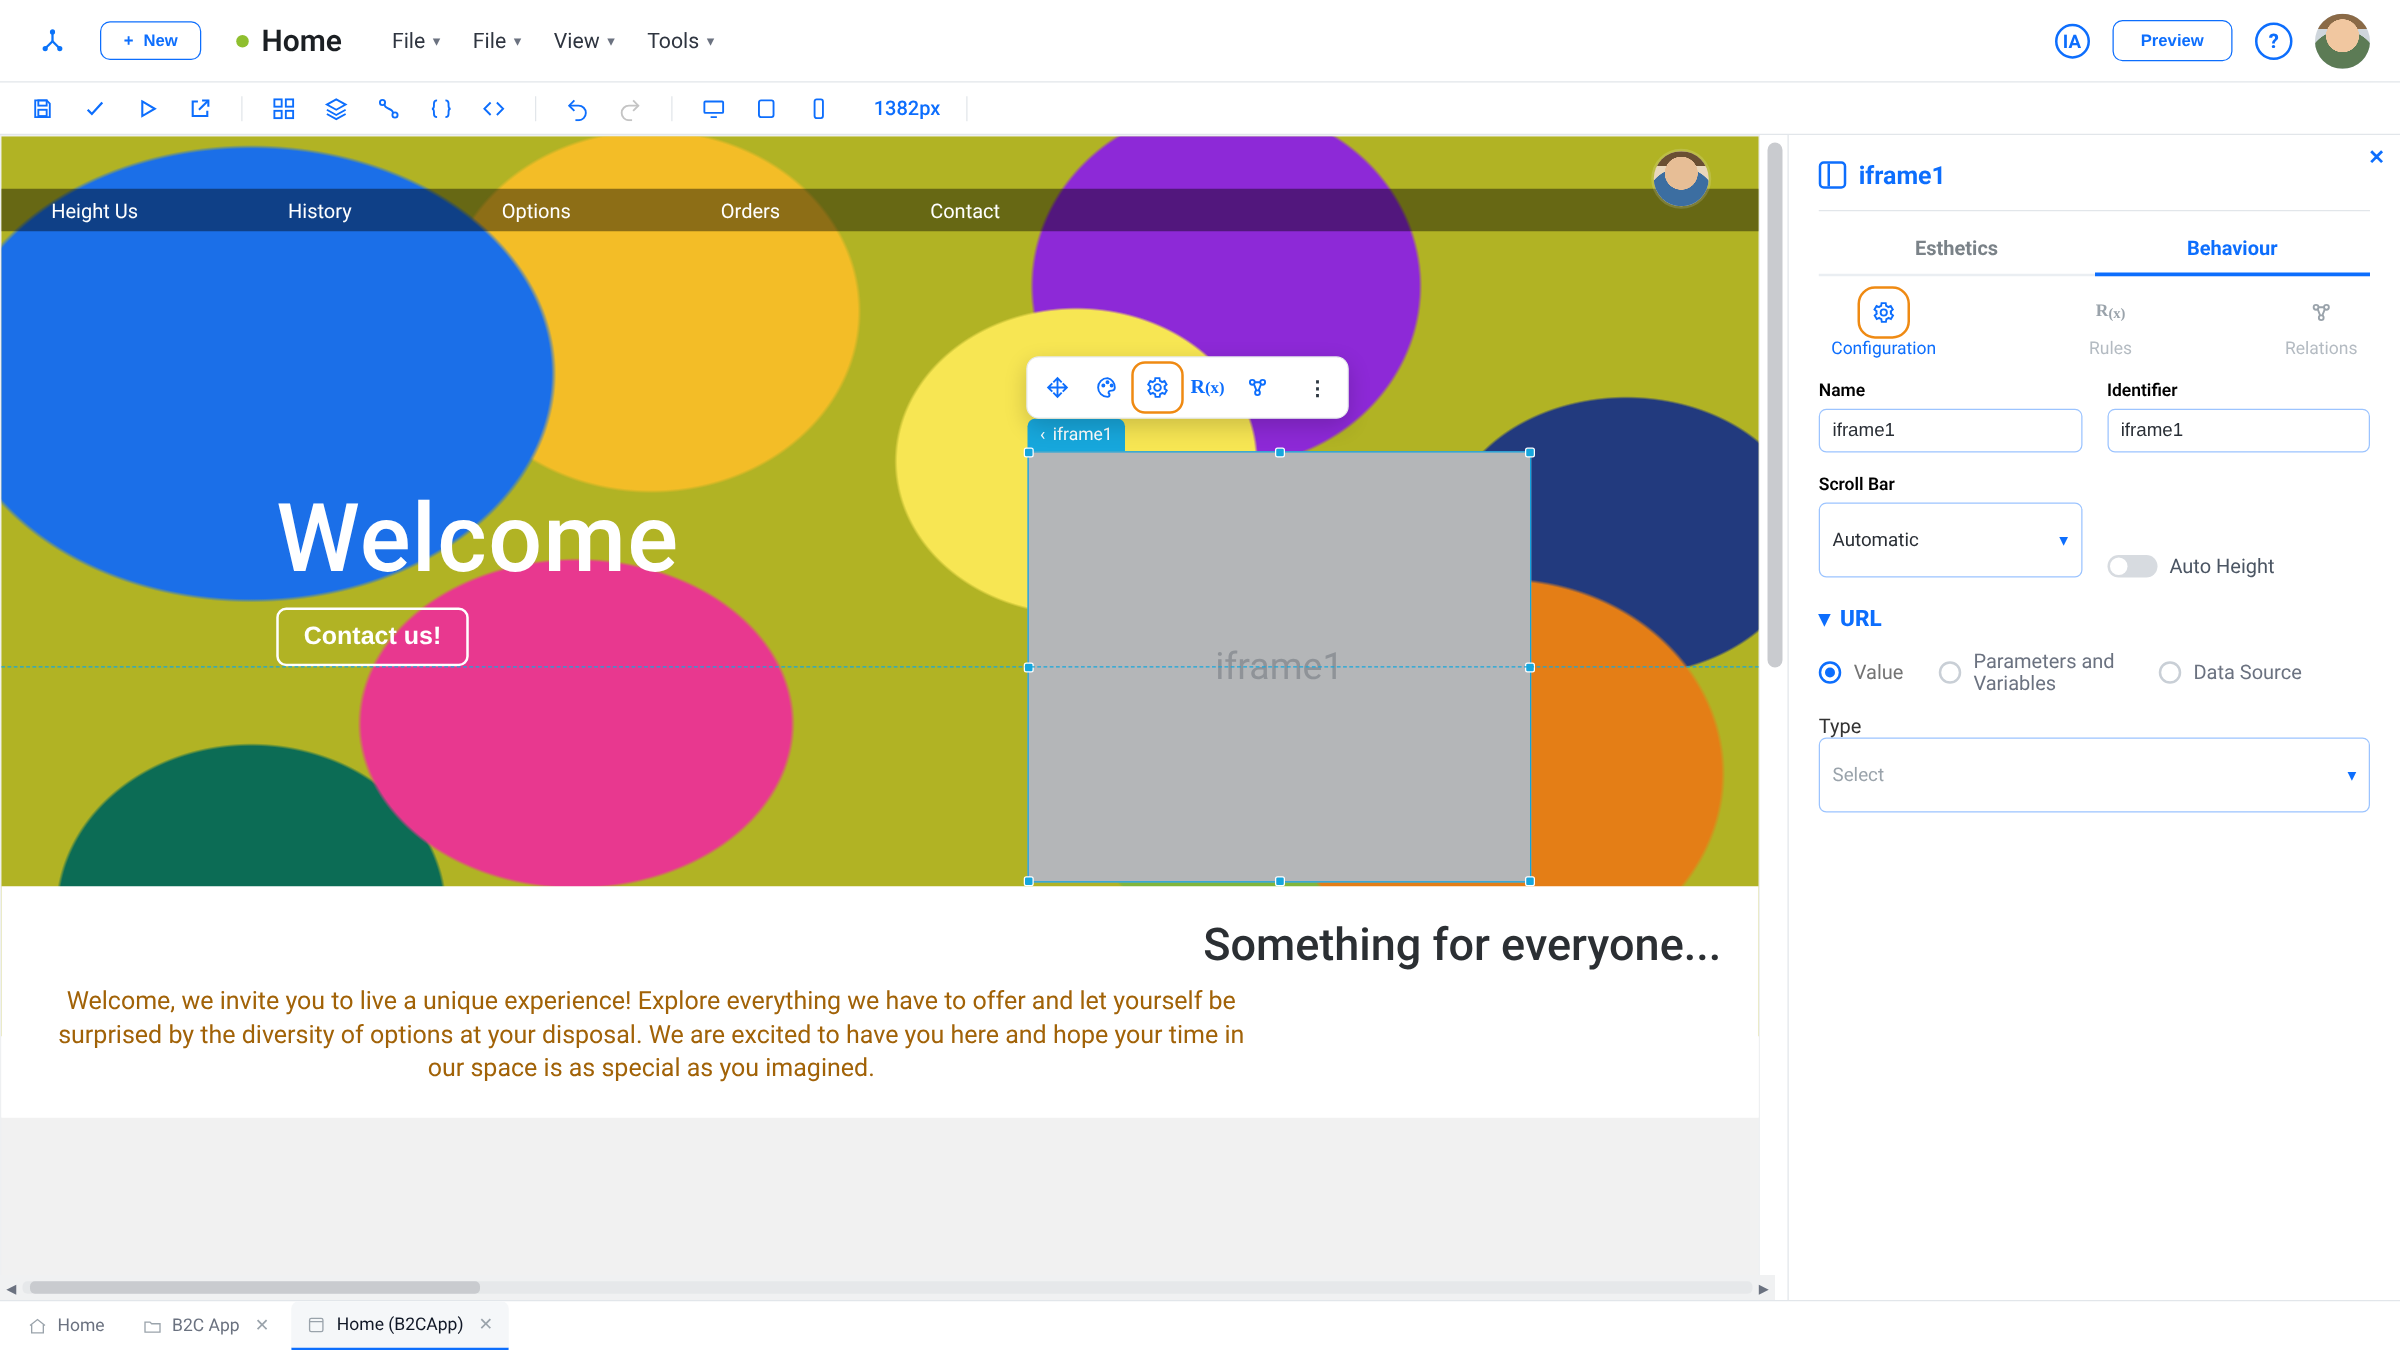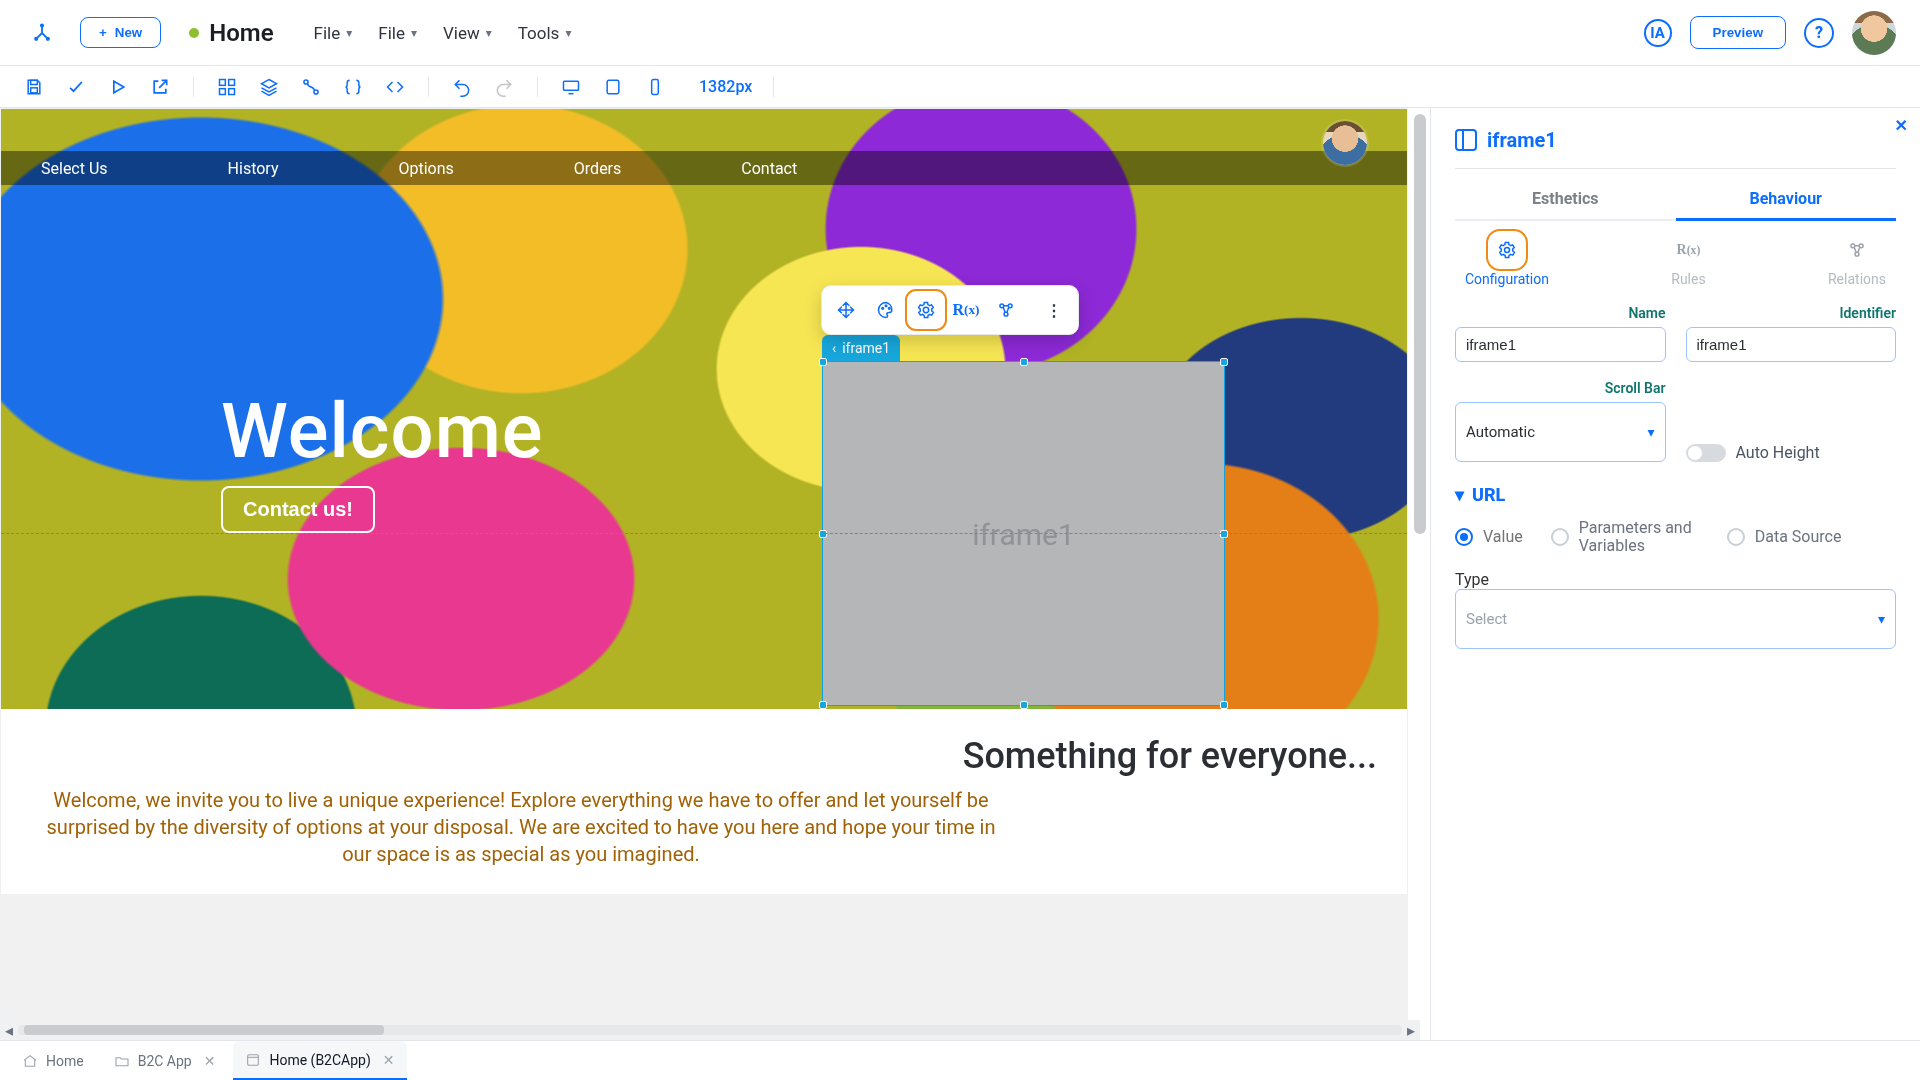--- a/index.html
+++ b/index.html
@@ -103,21 +103,21 @@
   .insp-title .icon::before{content:"";position:absolute;left:5px;top:0;bottom:0;width:2px;background:var(--blue);}
   .tabs{display:flex;margin-top:10px;border-bottom:2px solid #eaeef2;}
   .tab{flex:1;text-align:center;padding:10px 0;font-weight:700;color:var(--muted);cursor:pointer;}
   .tab.active{color:var(--blue);border-bottom:3px solid var(--blue);margin-bottom:-2px;}
   .subtabs{display:flex;justify-content:space-between;margin-top:14px;padding:0 10px;}
   .subtab{display:flex;flex-direction:column;align-items:center;gap:6px;font-size:14px;color:#b4bbc2;}
   .subtab .icon{width:30px;height:30px;display:flex;align-items:center;justify-content:center;color:#9aa3ab;}
   .subtab.active{color:var(--blue);}
   .subtab.active .icon{color:var(--blue);outline:2.5px solid var(--orange);outline-offset:4px;border-radius:8px;}
   .form{margin-top:18px;display:grid;grid-template-columns:1fr 1fr;gap:18px 20px;}
-  .form label{display:block;font-size:14px;color:#0f766e;margin-bottom:6px;font-weight:600;text-align:right;}
+  .form label{display:block;font-size:14px;color:#000000;margin-bottom:6px;font-weight:600;}
   .input{width:100%;border:1.5px solid #9cc4ff;border-radius:6px;padding:8px 10px;color:#2a2f36;font-size:15px;background:#fff;}
   .select{width:100%;border:1.5px solid #9cc4ff;border-radius:6px;padding:20px 10px;color:#2a2f36;font-size:15px;background:#fff;display:flex;justify-content:space-between;align-items:center;}
   .select .chev{color:var(--blue);font-size:14px;}
   .toggle{display:flex;align-items:center;gap:10px;color:#4b5563;}
   .switch{width:40px;height:18px;border-radius:999px;background:#d7dbe0;position:relative;}
   .switch::after{content:"";position:absolute;left:2px;top:2px;width:14px;height:14px;border-radius:50%;background:#fff;}
   .section{margin-top:22px;}
   .section h4{display:flex;align-items:center;gap:8px;color:var(--blue);font-size:18px;font-weight:800;margin:0 0 14px 0;}
   .radio-row{display:flex;gap:28px;align-items:center;}
   .radio{display:flex;align-items:center;gap:10px;color:#6b7280;}
@@ -286,21 +286,21 @@
   <div class="sep"></div>
 </div>
 
 <div class="main">
   <div class="canvas-wrap">
     <div class="canvas">
       <div class="stage">
         <div class="hero">
           <div class="hero-bg"></div>
           <div class="hero-topbar">
-            <span>Select Us</span>
+            <span>Height Us</span>
             <span>History</span>
             <span>Options</span>
             <span>Orders</span>
             <span>Contact</span>
           </div>
           <div class="hero-avatar">
               <div class="face"></div>
             </div>
           <div class="hero-content">
             <h1 class="hero-title">Welcome</h1>

